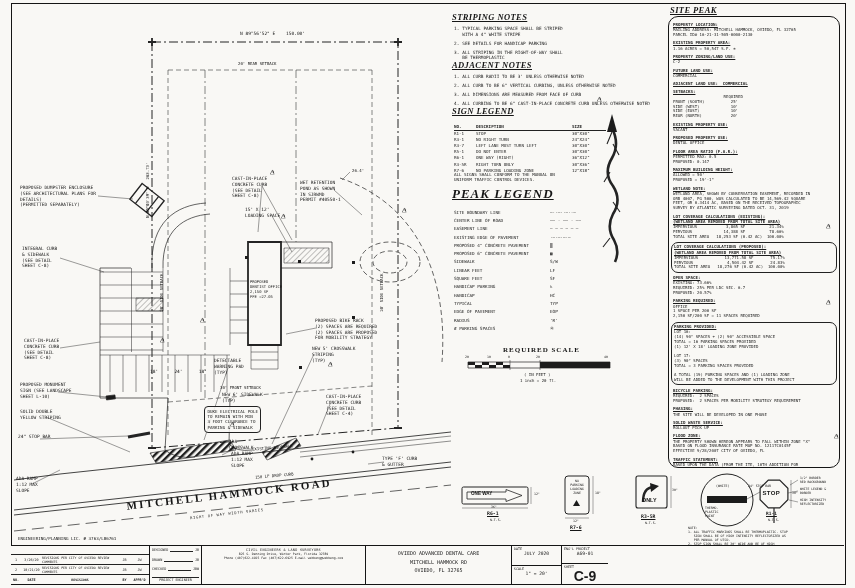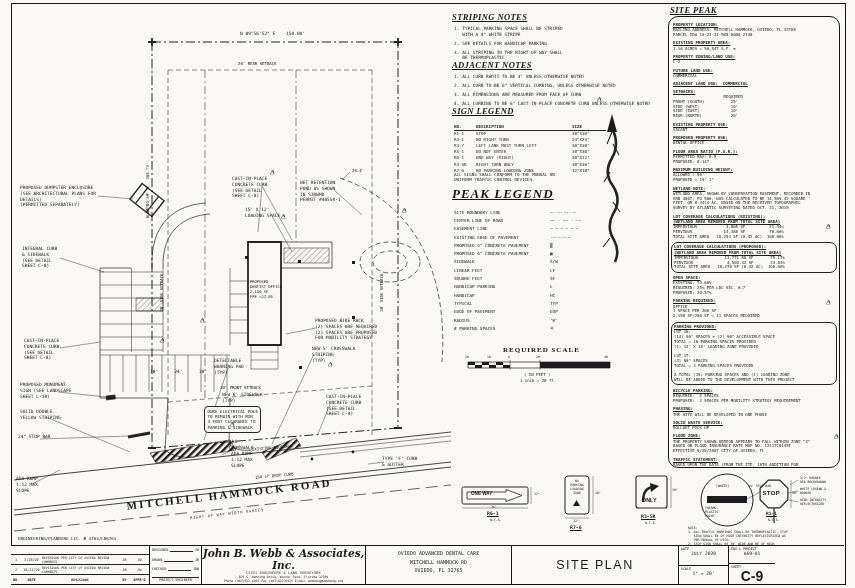--- a/index.html
+++ b/index.html
@@ -687,31 +687,29 @@
     <div class="staffrow">
         <span>CHECKED</span>
         <span class="ln"></span>
         <span>JBW</span>
       </div>
     <div class="staffrow" style="border-top:.5px solid #222;justify-content:center">
         <span>PROJECT ENGINEER</span>
       </div>
   </div>
   <div class="tcell company">
-    <div class="cname">John B. Webb &amp; Associates, Inc.</div>
     <div class="ctag">CIVIL ENGINEERS &amp; LAND SURVEYORS</div>
     <div class="cadr">825 S. Denning Drive, Winter Park, Florida  32789</div>
     <div class="cadr">Phone (407)622-4925   Fax (407)622-6925   E-mail webbeng@webbeng.com</div>
   </div>
   <div class="tcell project">
     <div>OVIEDO ADVANCED DENTAL CARE</div>
     <div>MITCHELL HAMMOCK RD</div>
     <div>OVIEDO, FL 32765</div>
   </div>
-  <div class="tcell stitle">SITE PLAN</div>
   <div class="tcell mini2">
     <div><span>DATE</span><div class="val">JULY 2020</div></div>
     <div><span>SCALE</span><div class="val">1" = 20'</div></div>
   </div>
   <div class="tcell mini2 sheetcell">
     <div><span>ENG'L PROJECT</span><div class="val">A69-01</div></div>
     <div><span>SHEET</span><div class="sheetnum">C-9</div></div>
   </div>
 </div>
 

